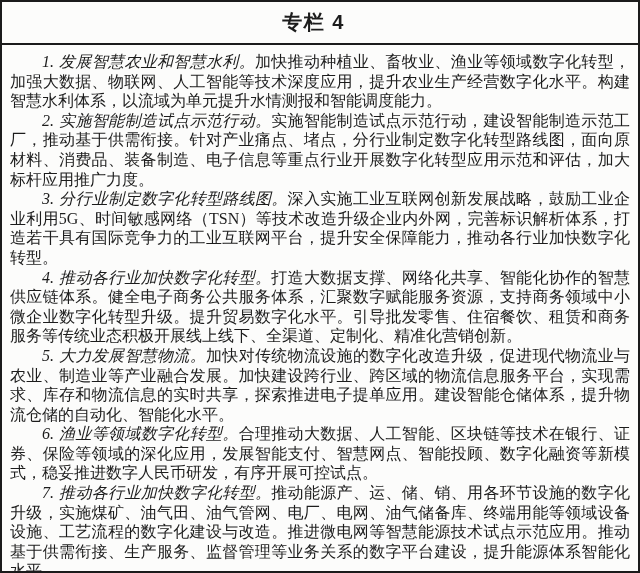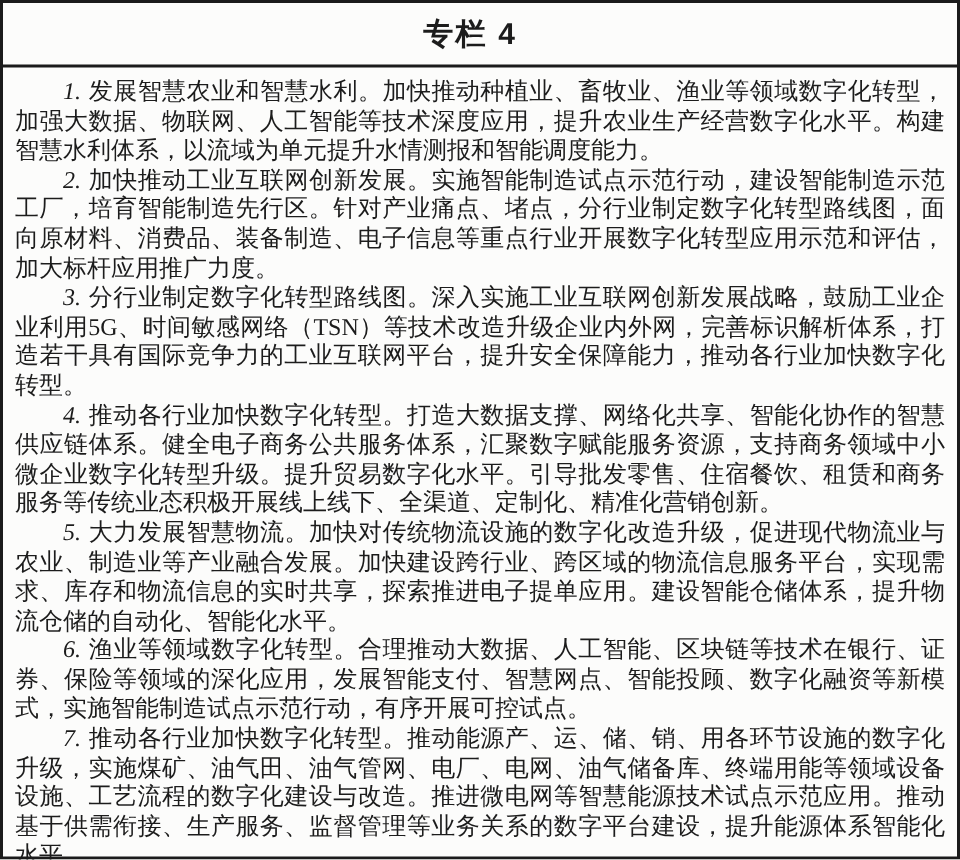--- a/index.html
+++ b/index.html
@@ -44,43 +44,44 @@
   }
   .para {
     margin: 0;
     text-indent: 2em;
   }
   .p-num {
     font-style: italic;
     margin-right: 0.3em;
   }
   .p-lead {
+    font-style: italic;
   }
 </style>
 </head>
 <body>
 
 <div class="page">
   <div class="panel">
 
     <div class="title-bar">
       <span class="title-prefix">专栏 4</span>
     </div>
 
     <div class="body-area">
 
       <p class="para"><span class="p-num">1.</span><span class="p-lead">发展智慧农业和智慧水利。</span><span class="p-text">加快推动种植业、畜牧业、渔业等领域数字化转型，加强大数据、物联网、人工智能等技术深度应用，提升农业生产经营数字化水平。构建智慧水利体系，以流域为单元提升水情测报和智能调度能力。</span></p>
 
-      <p class="para"><span class="p-num">2.</span><span class="p-lead">加快推动工业互联网创新发展。</span><span class="p-text">实施智能制造试点示范行动，建设智能制造示范工厂，培育智能制造先行区。针对产业痛点、堵点，分行业制定数字化转型路线图，面向原材料、消费品、装备制造、电子信息等重点行业开展数字化转型应用示范和评估，加大标杆应用推广力度。</span></p>
+      <p class="para"><span class="p-num">2.</span><span class="p-lead">实施智能制造试点示范行动。</span><span class="p-text">实施智能制造试点示范行动，建设智能制造示范工厂，推动基于供需衔接。针对产业痛点、堵点，分行业制定数字化转型路线图，面向原材料、消费品、装备制造、电子信息等重点行业开展数字化转型应用示范和评估，加大标杆应用推广力度。</span></p>
 
       <p class="para"><span class="p-num">3.</span><span class="p-lead">分行业制定数字化转型路线图。</span><span class="p-text">深入实施工业互联网创新发展战略，鼓励工业企业利用5G、时间敏感网络（TSN）等技术改造升级企业内外网，完善标识解析体系，打造若干具有国际竞争力的工业互联网平台，提升安全保障能力，推动各行业加快数字化转型。</span></p>
 
       <p class="para"><span class="p-num">4.</span><span class="p-lead">推动各行业加快数字化转型。</span><span class="p-text">打造大数据支撑、网络化共享、智能化协作的智慧供应链体系。健全电子商务公共服务体系，汇聚数字赋能服务资源，支持商务领域中小微企业数字化转型升级。提升贸易数字化水平。引导批发零售、住宿餐饮、租赁和商务服务等传统业态积极开展线上线下、全渠道、定制化、精准化营销创新。</span></p>
 
       <p class="para"><span class="p-num">5.</span><span class="p-lead">大力发展智慧物流。</span><span class="p-text">加快对传统物流设施的数字化改造升级，促进现代物流业与农业、制造业等产业融合发展。加快建设跨行业、跨区域的物流信息服务平台，实现需求、库存和物流信息的实时共享，探索推进电子提单应用。建设智能仓储体系，提升物流仓储的自动化、智能化水平。</span></p>
 
-      <p class="para"><span class="p-num">6.</span><span class="p-lead">渔业等领域数字化转型。</span><span class="p-text">合理推动大数据、人工智能、区块链等技术在银行、证券、保险等领域的深化应用，发展智能支付、智慧网点、智能投顾、数字化融资等新模式，实施智能制造试点示范行动，有序开展可控试点。</span></p>
+      <p class="para"><span class="p-num">6.</span><span class="p-lead">渔业等领域数字化转型。</span><span class="p-text">合理推动大数据、人工智能、区块链等技术在银行、证券、保险等领域的深化应用，发展智能支付、智慧网点、智能投顾、数字化融资等新模式，稳妥推进数字人民币研发，有序开展可控试点。</span></p>
 
       <p class="para"><span class="p-num">7.</span><span class="p-lead">推动各行业加快数字化转型。</span><span class="p-text">推动能源产、运、储、销、用各环节设施的数字化升级，实施煤矿、油气田、油气管网、电厂、电网、油气储备库、终端用能等领域设备设施、工艺流程的数字化建设与改造。推进微电网等智慧能源技术试点示范应用。推动基于供需衔接、生产服务、监督管理等业务关系的数字平台建设，提升能源体系智能化水平。</span></p>
 
     </div>
   </div>
 </div>
 
 </body></html>

